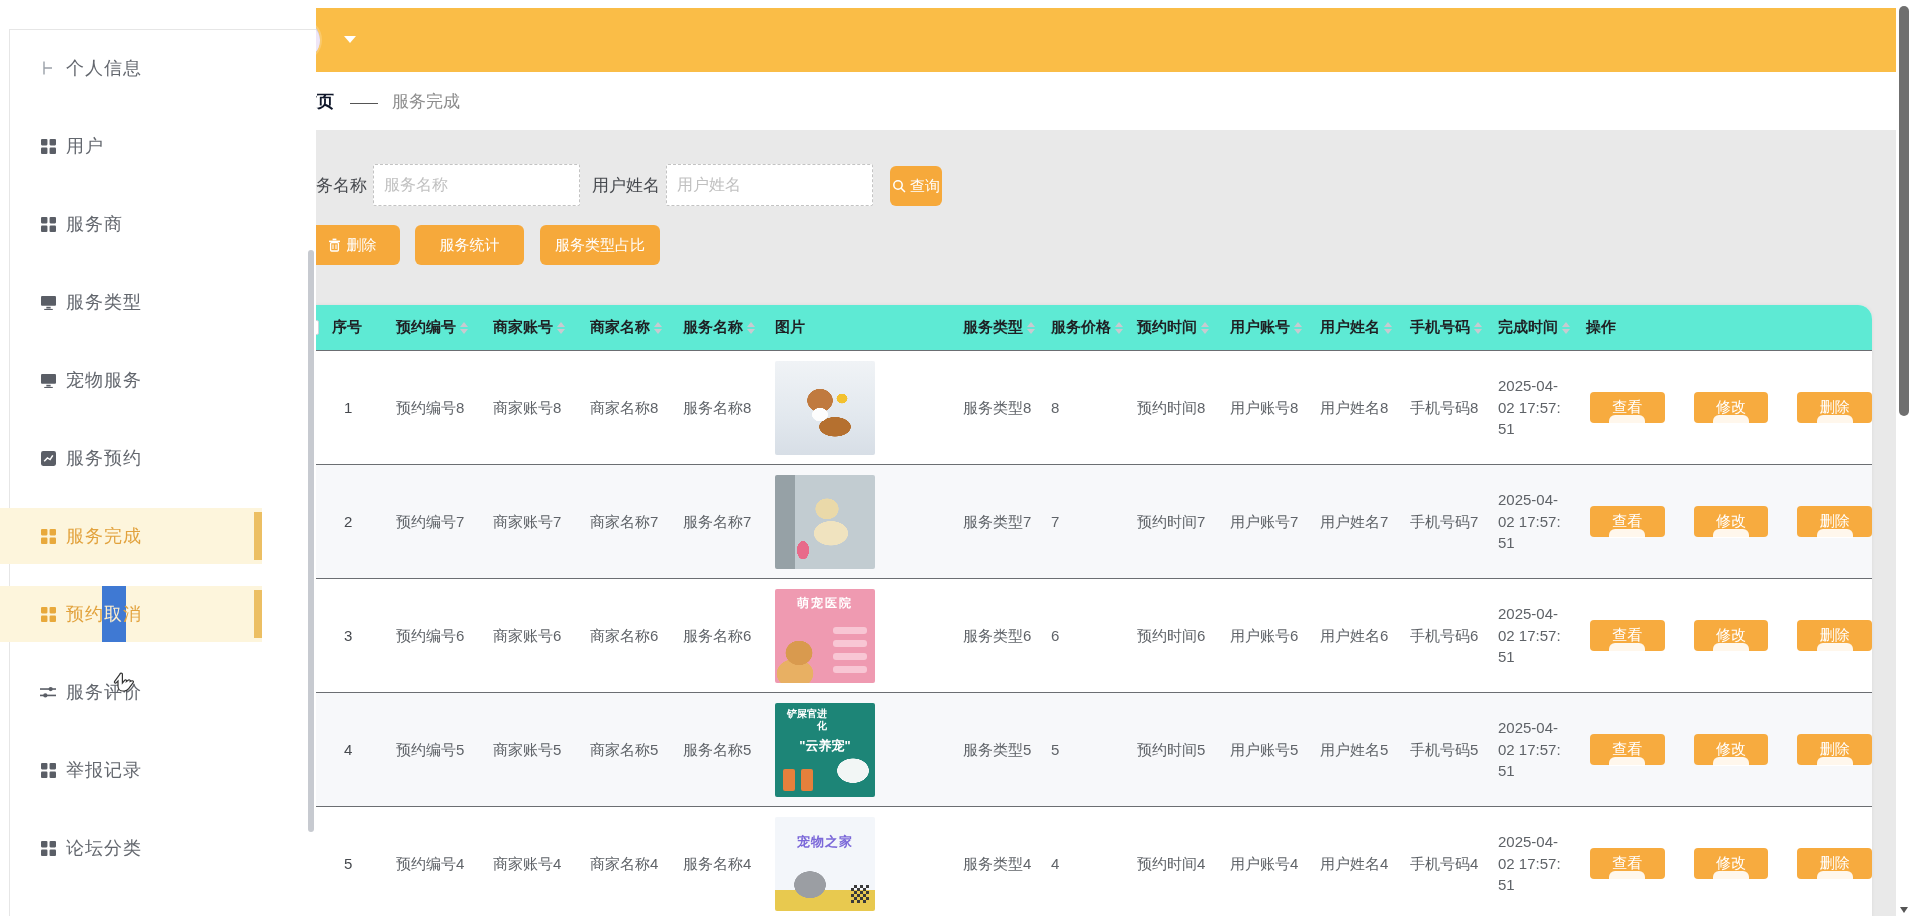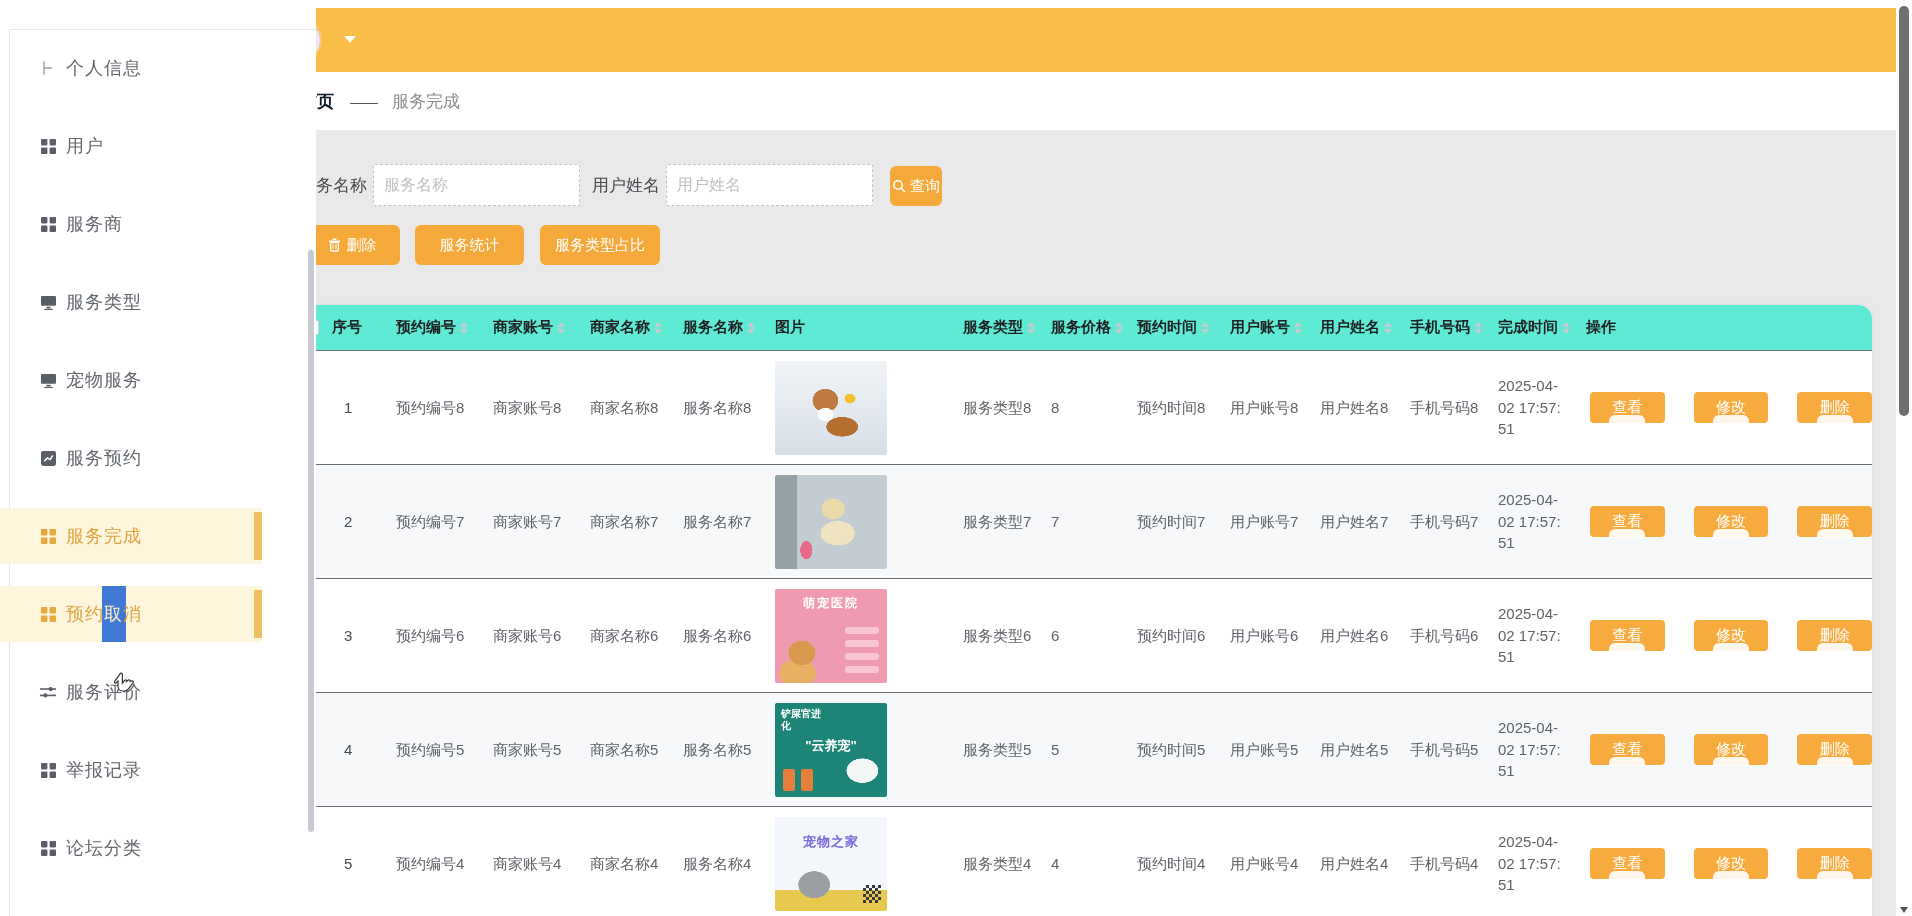--- a/index.html
+++ b/index.html
@@ -63,21 +63,21 @@
   .sort-caret .dn { border-top:5px solid #c8cad0; }
   .trow { height:114px; border-bottom:1px solid #6b6e72; background:#fff; }
   .trow:nth-child(even) { background:#f7f8fa; }
   .td { font-size:15px; color:#5f6368; padding-left:6px; line-height:1.45; }
   .td.idx { padding-left:18px; color:#46494e; }
   .td.time { padding-right:14px; word-break:break-all; }
   .cbx { width:15px; height:15px; border:1px solid #d9dce3; border-radius:2px; background:#fff; margin-left:8px; cursor:pointer; }
   .thead .cbx { border-color:#cfd3da; }
 
   
-  .thumb { width:112px; height:94px; border-radius:2px; position:relative; overflow:hidden; }
+  .thumb { width:100px; height:94px; border-radius:2px; position:relative; overflow:hidden; }
   .thumb .pt { position:absolute; width:100%; text-align:center; color:#fff; font-weight:bold; }
   .photo-corgi-bath { background:
     radial-gradient(9px 8px at 67% 40%, #f3c12f 60%, transparent 62%),
     radial-gradient(13px 11px at 45% 57%, #fdfdfd 60%, transparent 62%),
     radial-gradient(21px 19px at 45% 42%, #c07a3f 60%, transparent 62%),
     radial-gradient(26px 16px at 60% 70%, #b5702f 60%, transparent 62%),
     linear-gradient(180deg,#f0f3f6 0%,#e2e8ee 60%,#d7dee6 100%); }
   .photo-vet-dog { background:
     radial-gradient(19px 17px at 52% 36%, #ead9a9 60%, transparent 62%),
     radial-gradient(28px 20px at 56% 62%, #f0e3bf 60%, transparent 62%),
@@ -85,21 +85,21 @@
     linear-gradient(90deg,#96a1a6 0 20%, #c2ccd1 20% 100%); }
   .poster-pink { background:
     radial-gradient(22px 20px at 24% 68%, #d99a4e 60%, transparent 62%),
     radial-gradient(30px 24px at 20% 90%, #e8b063 60%, transparent 62%),
     linear-gradient(180deg,#ef9ab1 0 100%); }
   .poster-pink .pt { top:6px; font-size:12px; letter-spacing:2px; }
   .poster-pink::after { content:''; position:absolute; right:8px; top:38px; width:34px; height:7px; background:#f8c6d4; border-radius:3px; box-shadow:0 13px 0 #f8c6d4, 0 26px 0 #f8c6d4, 0 39px 0 #f8c6d4; }
   .poster-green { background:
     radial-gradient(26px 20px at 78% 72%, #f2f6f5 60%, transparent 62%),
     linear-gradient(200deg,#1d8577 0 100%); }
-  .poster-green .pt2 { position:absolute; left:6px; top:5px; color:#fff; font-weight:bold; font-size:10px; width:46px; line-height:1.2; text-align:left; }
+  .poster-green .pt2 { position:absolute; left:6px; top:5px; color:#fff; font-weight:bold; font-size:10px; width:46px; line-height:1.2; text-align:right; }
   .poster-green .pt { top:34px; font-size:13px; }
   .poster-green::after { content:''; position:absolute; left:8px; bottom:6px; width:12px; height:22px; background:#e5803c; border-radius:2px; box-shadow:18px 0 0 #e5803c; }
   .poster-blue { background:
     radial-gradient(26px 22px at 35% 72%, #9b9ea3 60%, transparent 62%),
     linear-gradient(180deg,#f3f6fa 0 78%, #e8c94f 78% 100%); }
   .poster-blue .pt { top:16px; font-size:13px; color:#7b68d9; letter-spacing:1px; }
   .poster-blue::after { content:''; position:absolute; right:6px; bottom:8px; width:18px; height:18px;
     background-image:linear-gradient(45deg,#3a3a3a 25%,transparent 25%,transparent 75%,#3a3a3a 75%),linear-gradient(45deg,#3a3a3a 25%,transparent 25%,transparent 75%,#3a3a3a 75%);
     background-size:6px 6px; background-position:0 0,3px 3px; }
 

